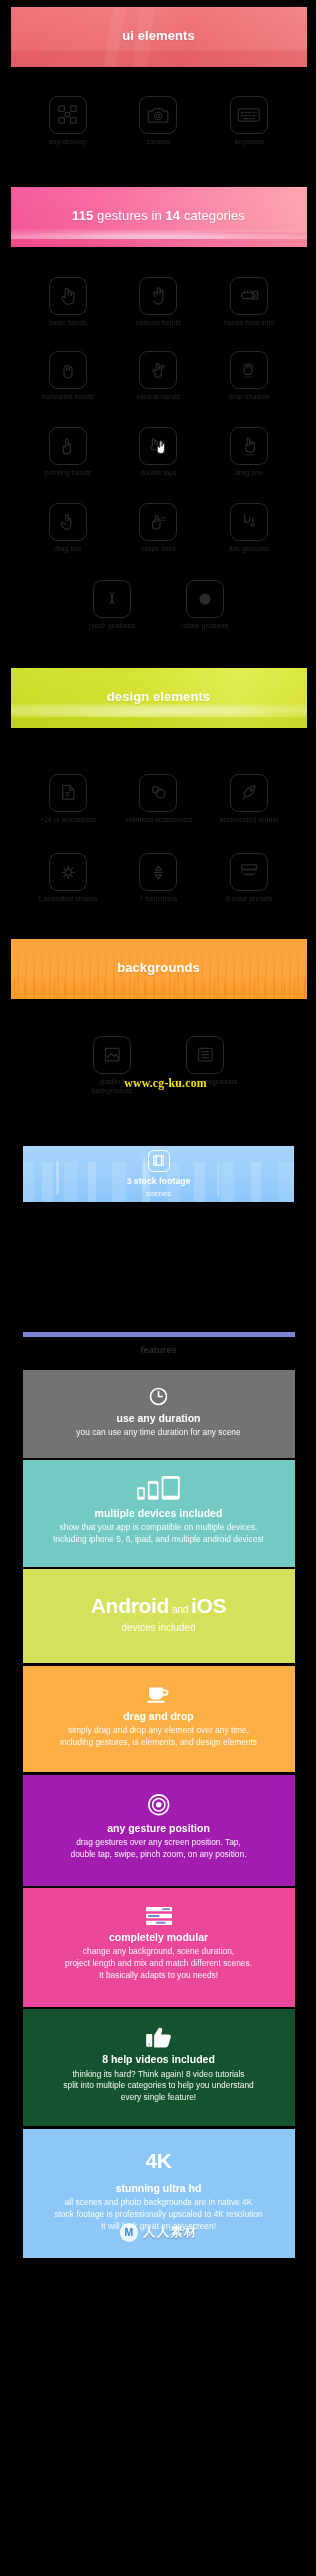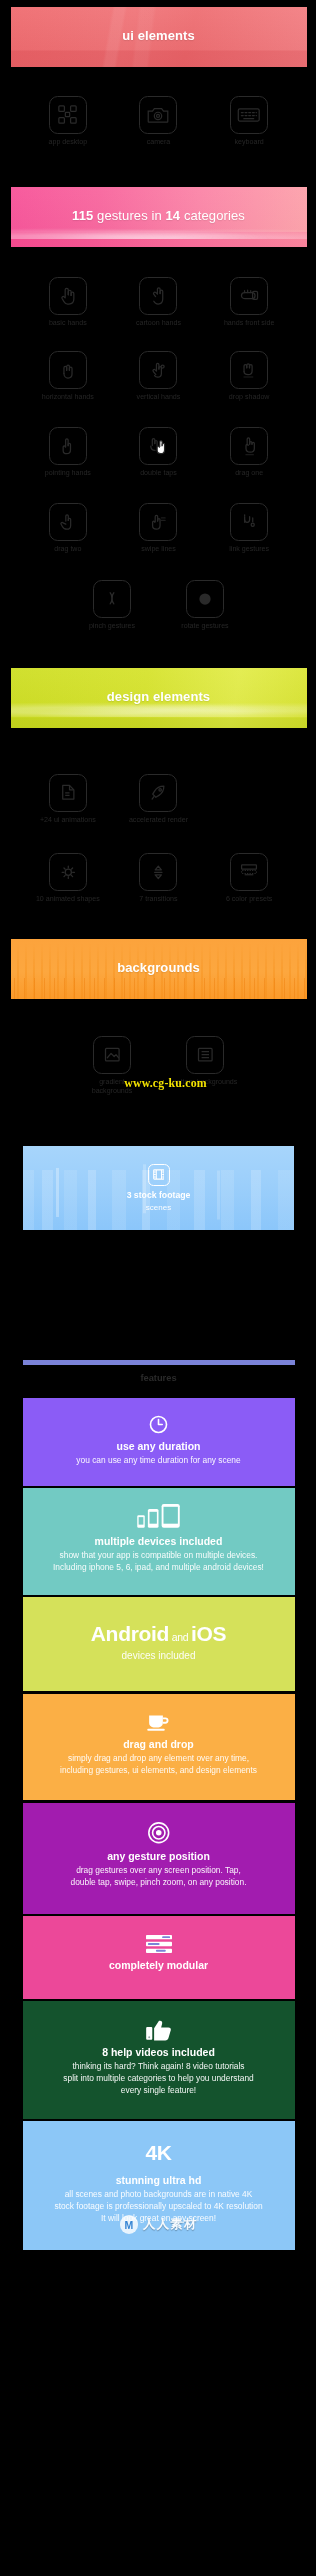--- a/index.html
+++ b/index.html
@@ -93,21 +93,21 @@
     background:
       repeating-linear-gradient(90deg,
         transparent 0 3.1px, rgba(238,125,10,.45) 3.1px 4.3px, transparent 4.3px 10px);
   }
 
   
   .stock {
     position: relative;
     width: 271px;
     margin: 0 auto;
-    height: 84px;
+    height: 56px;
     overflow: hidden;
     background: linear-gradient(180deg, #a7d5fb 0%, #9ccffb 45%, #8bc6fa 100%);
   }
   .stock .sky { position: absolute; inset: 0; }
   .stock .sky::before {
     content:""; position:absolute; left:0; right:0; bottom:0; height:72%;
     background:
       linear-gradient(90deg,
         rgba(255,255,255,.12) 0 4%, transparent 4% 7%,
         rgba(255,255,255,.16) 7% 11%, transparent 11% 15%,
@@ -479,41 +479,50 @@
       <svg width="18.6" height="18.6" viewBox="0 0 30 30" fill="none" stroke="#2a2a2a" stroke-width="2" stroke-linejoin="round">
         <path d="M6 4h11l7 7v15H6z"></path>
         <path d="M17 4v7h7"></path>
         <path d="M10 16h7M10 20h7"></path>
       </svg>
     </div>
     <div class="cap">+24 ui animations</div>
   </div>
   <div class="cell">
     <div class="icon-box">
+      <svg width="20" height="18.6" viewBox="0 0 32 30" fill="none" stroke="#2a2a2a" stroke-width="2">
+        <circle cx="12" cy="11" r="5"></circle>
+        <circle cx="20" cy="17" r="7"></circle>
+      </svg>
+    </div>
+    <div class="cap">unlimited accessories</div>
+  </div>
+  <div class="cell">
+    <div class="icon-box">
       <svg width="18.6" height="18.6" viewBox="0 0 30 30" fill="none" stroke="#2a2a2a" stroke-width="2" stroke-linejoin="round" stroke-linecap="round">
         <path d="M24 5c-7 0-12 3-15 8l-3 5 5 5 5-3c5-3 8-8 8-15z"></path>
         <circle cx="18" cy="11" r="2"></circle>
         <path d="M8 22l-3 4"></path>
       </svg>
     </div>
     <div class="cap">accelerated render</div>
   </div>
 </div>
 
 <div class="spacer" style="height:28.5px"></div>
 
 <div class="grid">
   <div class="cell">
     <div class="icon-box">
       <svg width="18.6" height="18.6" viewBox="0 0 30 30" fill="none" stroke="#2a2a2a" stroke-width="2">
         <circle cx="15" cy="15" r="5"></circle>
         <path d="M15 5v3M15 22v3M5 15h3M22 15h3M8 8l2 2M20 20l2 2M22 8l-2 2M10 20l-2 2" stroke-linecap="round"></path>
       </svg>
     </div>
-    <div class="cap">10 animated shapes</div>
+    <div class="cap">1 animated shapes</div>
   </div>
   <div class="cell">
     <div class="icon-box">
       <svg width="18.6" height="18.6" viewBox="0 0 30 30" fill="none" stroke="#2a2a2a" stroke-width="2" stroke-linejoin="round" stroke-linecap="round">
         <path d="M15 5l5 6h-10z"></path>
         <path d="M15 25l-5-6h10z"></path>
         <path d="M9 15h12"></path>
       </svg>
     </div>
     <div class="cap">7 transitions</div>
@@ -581,21 +590,21 @@
 
 <div class="spacer" style="height:124px"></div>
 
 <div class="feat-div">
   <div class="feat-rule"></div>
   <div class="feat-word">features</div>
 </div>
 
 <div class="cards">
 
-  <div class="card" style="background:#8b5cf6;padding:16px 8.7px 18.6px">
+  <div class="card" style="background:#737373;padding:16px 8.7px 18.6px">
     <div class="ico">
       <svg width="21" height="21" viewBox="0 0 34 34" fill="none" stroke="#fff" stroke-width="2.6">
         <circle cx="17" cy="17" r="13"></circle>
         <path d="M17 9v8h6" stroke-linecap="round" stroke-linejoin="round"></path>
       </svg>
     </div>
     <h3>use any duration</h3>
     <p>you can use any time duration for any scene</p>
   </div>
 
@@ -651,20 +660,23 @@
       <svg width="26" height="18.6" viewBox="0 0 42 30" fill="#fff">
         <rect x="0" y="0" width="42" height="7" rx="1.4"></rect>
         <rect x="26" y="2" width="13" height="3" rx="1.5" fill="#7b83d8"></rect>
         <rect x="0" y="11" width="42" height="7" rx="1.4"></rect>
         <rect x="3" y="13" width="19" height="3" rx="1.5" fill="#7b83d8"></rect>
         <rect x="0" y="22" width="42" height="7" rx="1.4"></rect>
         <rect x="16" y="24" width="16" height="3" rx="1.5" fill="#7b83d8"></rect>
       </svg>
     </div>
     <h3>completely modular</h3>
+    <p style="white-space:pre-line">change any background, scene duration,
+project length and mix and match different scenes.
+It basically adapts to you needs!</p>
   </div>
 
   <div class="card" style="background:#14532d;padding:17.3px 8.7px 22px">
     <div class="ico">
       <svg width="26" height="22" viewBox="0 0 42 36" fill="#fff">
         <rect x="0" y="13" width="10" height="21" rx="1.6"></rect>
         <circle cx="5" cy="30" r="1.6" fill="#9aa7ab"></circle>
         <path d="M13 15l8-12c3.5-1.2 6 1 5 5l-1.5 6h12c3 0 4.6 2.2 3.6 5l-3.6 12c-.8 2.6-2.4 4-5.4 4H13z"></path>
       </svg>
     </div>

